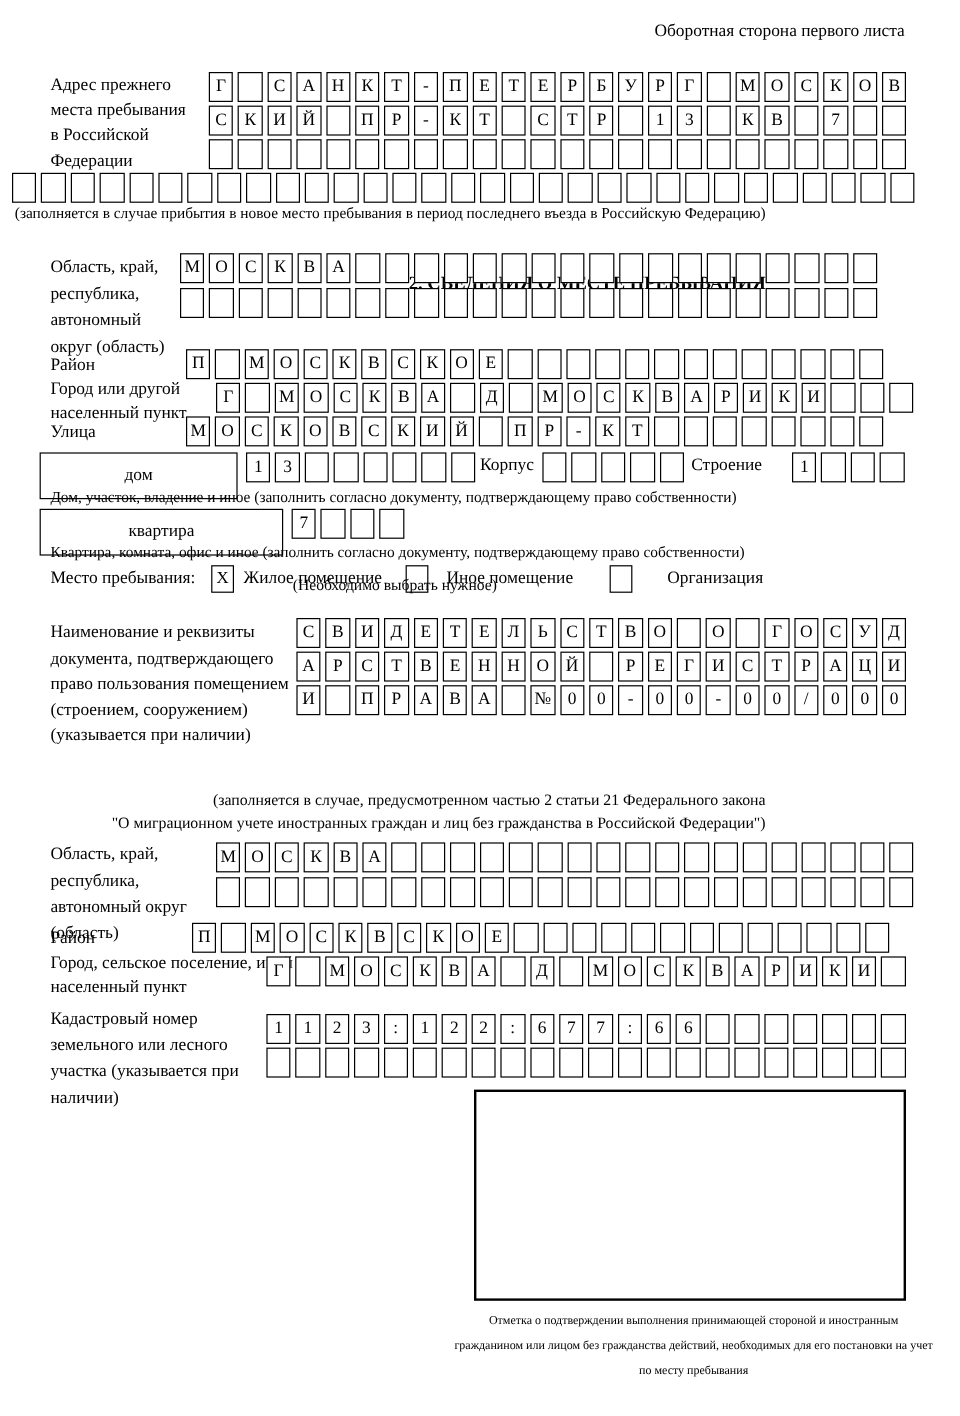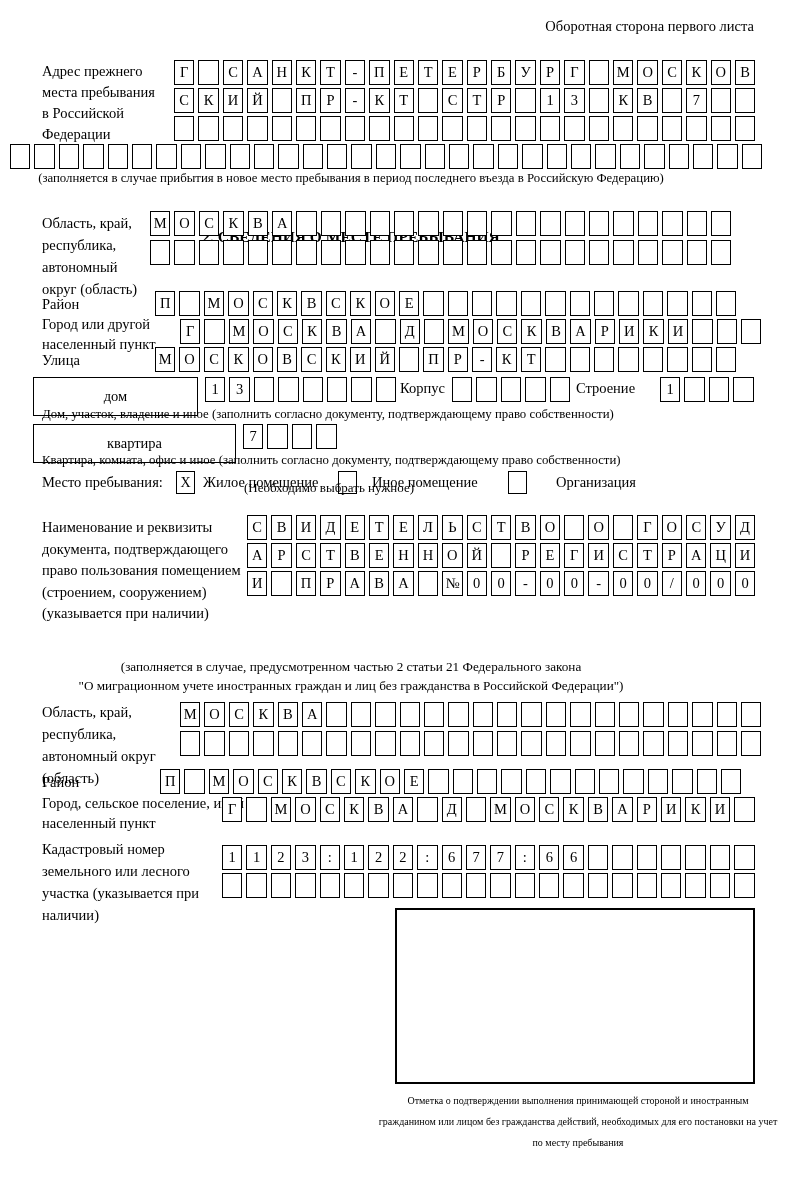--- a/index.html
+++ b/index.html
@@ -4,21 +4,21 @@
 <style>
   html,body{margin:0;padding:0;background:#fff;}
   .page{
     position:relative;width:800px;height:1180px;background:#ffffff;
     font-family:"Liberation Serif","DejaVu Serif",serif;color:#000;overflow:hidden;
   }
   .abs{position:absolute;}
   .label{font-size:14.5px;line-height:21px;}
   .caption{font-size:12.8px;white-space:nowrap;}
   .title{font-weight:bold;font-size:15.5px;white-space:nowrap;}
-  .center{left:0;width:638px;text-align:center;padding-left:32px;}
+  .center{left:0;width:638px;text-align:right;}
   .cells{display:flex;gap:4px;}
   .cell{
     box-sizing:border-box;flex:0 0 auto;width:20.4px;height:25px;
     border:1.6px solid #000;display:flex;align-items:center;justify-content:center;
     font-size:14.5px;background:#fff;
   }
   .widebox{
     box-sizing:border-box;border:1.7px solid #000;height:39px;
     display:flex;align-items:center;justify-content:center;font-size:14.5px;
   }

